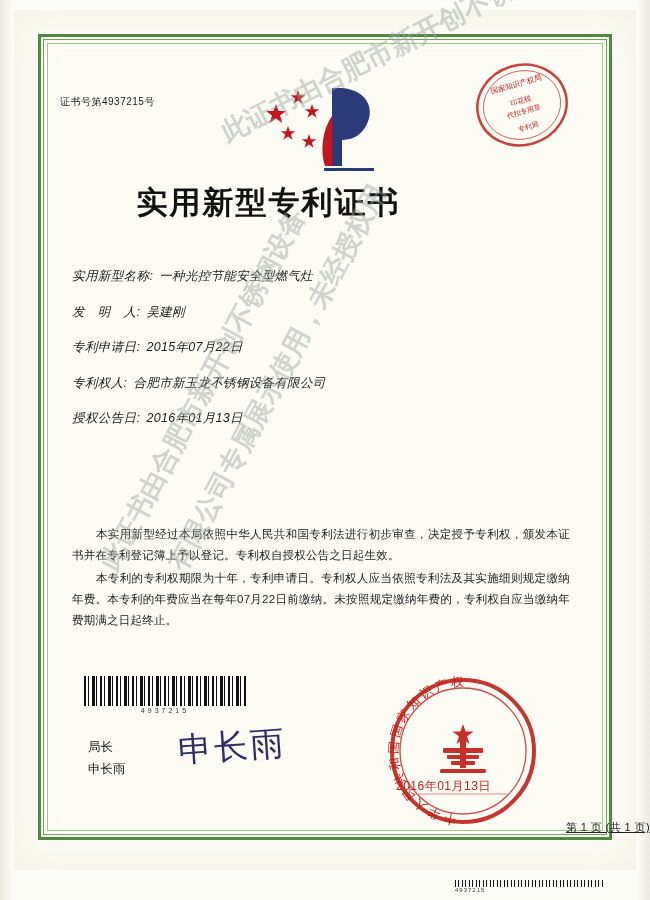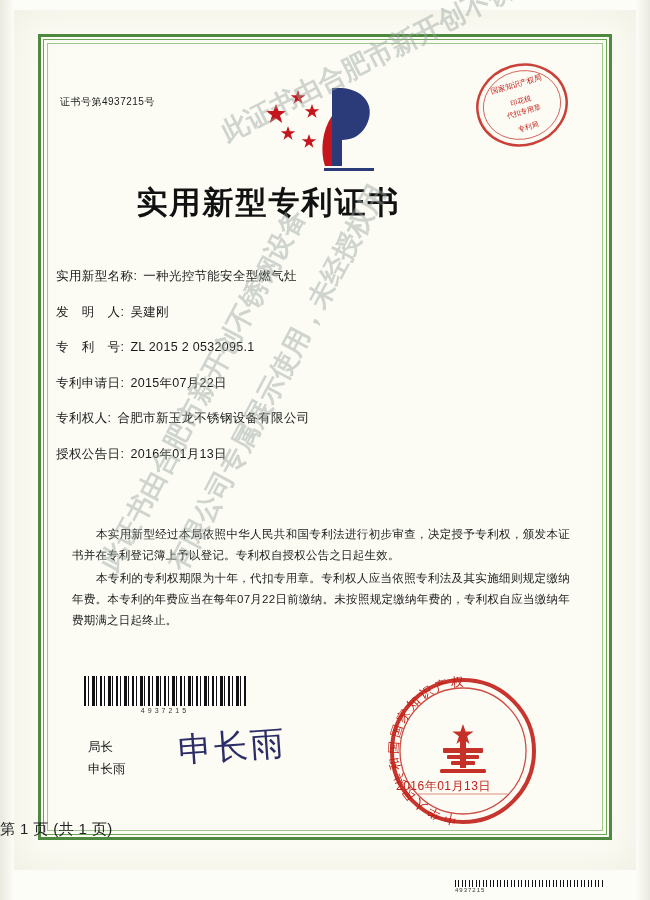--- a/index.html
+++ b/index.html
@@ -83,23 +83,24 @@
     text-align: center;
     font-size: 31px;
     font-weight: bold;
     letter-spacing: 2px;
     color: #111;
     font-family: "DejaVu Sans", sans-serif;
   }
   
   .fields {
     position: absolute;
-    left: 56px;
+    left: 72px;
     top: 268px;
     width: 500px;
+    font-style: italic;
   }
   .field-row {
     display: flex;
     align-items: baseline;
     margin-bottom: 18.5px;
     font-size: 12.5px;
     color: #1a1a1a;
   }
   .field-label {
     white-space: nowrap;
@@ -195,24 +196,25 @@
     left: 470px;
     top: 58px;
     width: 105px;
     height: 95px;
   }
   .page-footer {
     position: absolute;
     left: 0;
     top: 820px;
     width: 650px;
-    text-align: left;
-    font-size: 15px;
+    text-align: right;
+    font-size: 11px;
     color: #222;
     letter-spacing: 0.4px;
+    text-decoration: underline;
   }
   
   .watermark {
     position: absolute;
     left: 0;
     top: 0;
     width: 650px;
     height: 900px;
     pointer-events: none;
   }
@@ -295,40 +297,36 @@
   <div class="fields">
     <div class="field-row">
       <span class="field-label">实用新型名称:</span>
       <span class="field-value">一种光控节能安全型燃气灶</span>
     </div>
     <div class="field-row">
       <span class="field-label">发　明　人:</span>
       <span class="field-value">吴建刚</span>
     </div>
     <div class="field-row">
-      <span class="field-label">专　利　号:</span>
-      <span class="field-value">ZL 2015 2 0532095.1</span>
-    </div>
-    <div class="field-row">
       <span class="field-label">专利申请日:</span>
       <span class="field-value">2015年07月22日</span>
     </div>
     <div class="field-row">
       <span class="field-label">专利权人:</span>
       <span class="field-value">合肥市新玉龙不锈钢设备有限公司</span>
     </div>
     <div class="field-row">
       <span class="field-label">授权公告日:</span>
       <span class="field-value">2016年01月13日</span>
     </div>
   </div>
 
   <div class="body-text">
     <p>本实用新型经过本局依照中华人民共和国专利法进行初步审查，决定授予专利权，颁发本证书并在专利登记簿上予以登记。专利权自授权公告之日起生效。</p>
-    <p>本专利的专利权期限为十年，代扣专用章。专利权人应当依照专利法及其实施细则规定缴纳年费。本专利的年费应当在每年07月22日前缴纳。未按照规定缴纳年费的，专利权自应当缴纳年费期满之日起终止。</p>
+    <p>本专利的专利权期限为十年，专利申请日。专利权人应当依照专利法及其实施细则规定缴纳年费。本专利的年费应当在每年07月22日前缴纳。未按照规定缴纳年费的，专利权自应当缴纳年费期满之日起终止。</p>
   </div>
 
   <div class="barcode"></div>
   <div class="barcode-num">4937215</div>
 
   <div class="sig-block">
     <div>局长</div>
     <div>申长雨</div>
   </div>
   <div class="sig-hand">申长雨</div>

